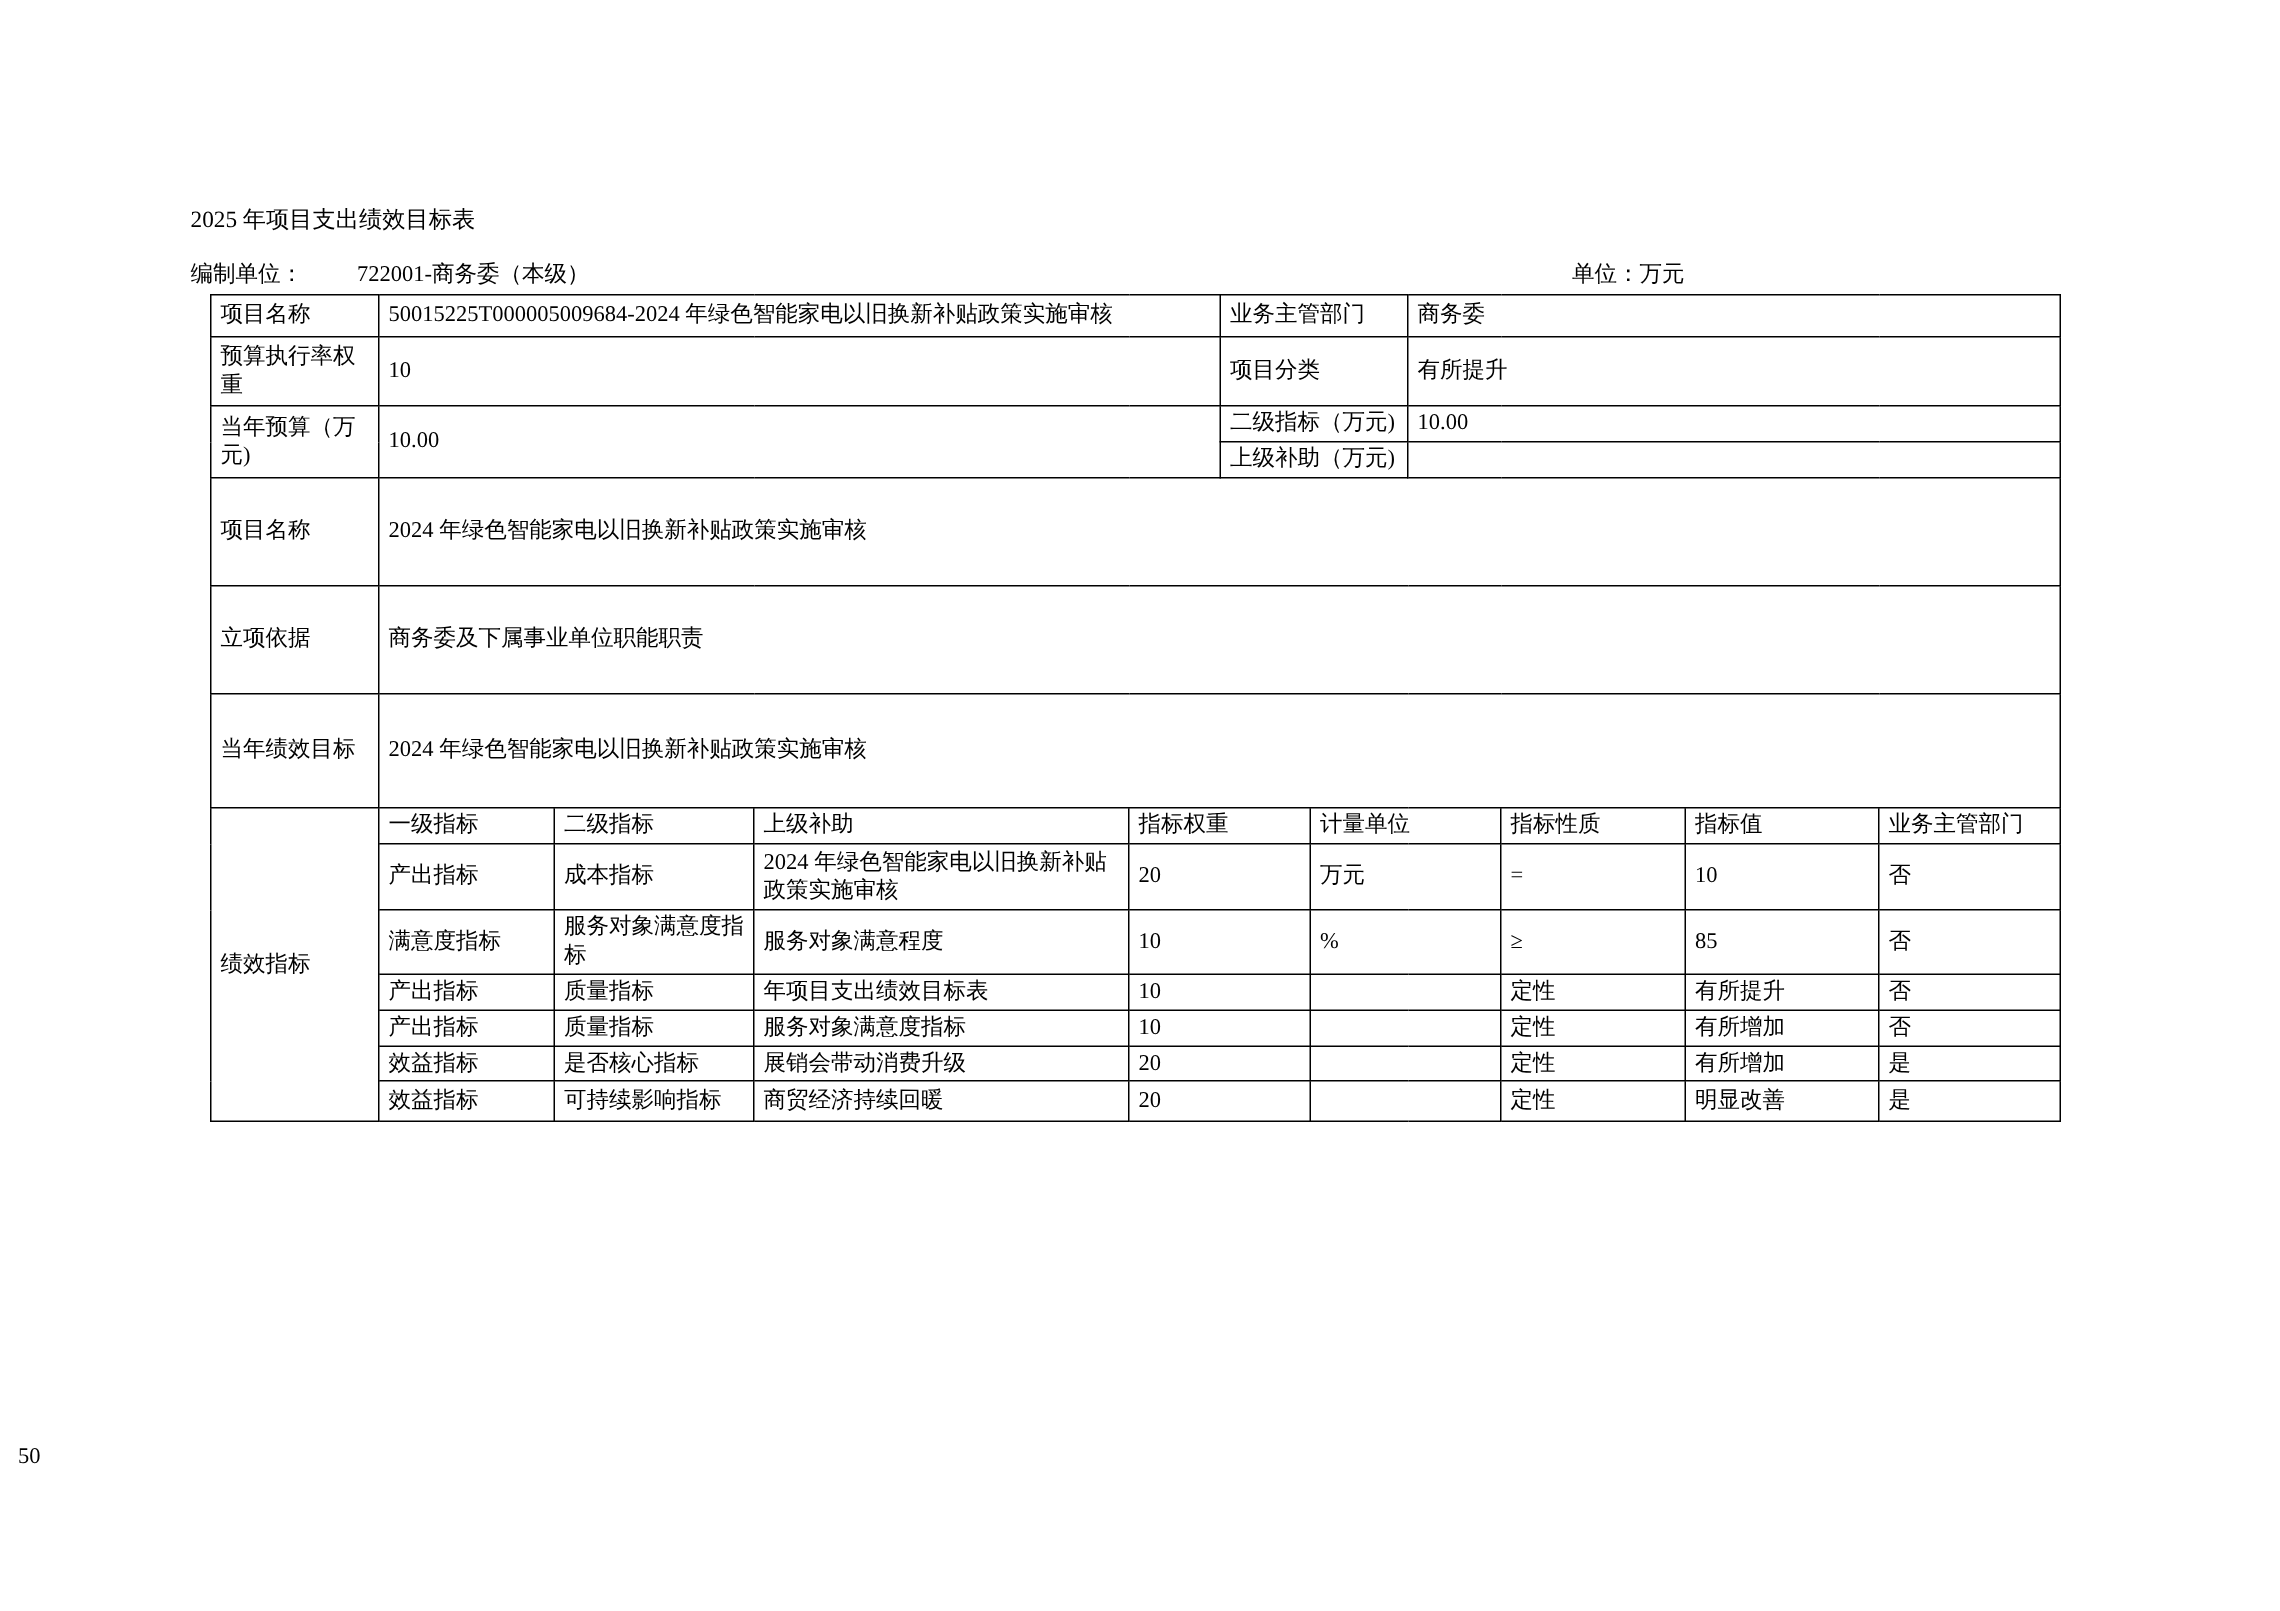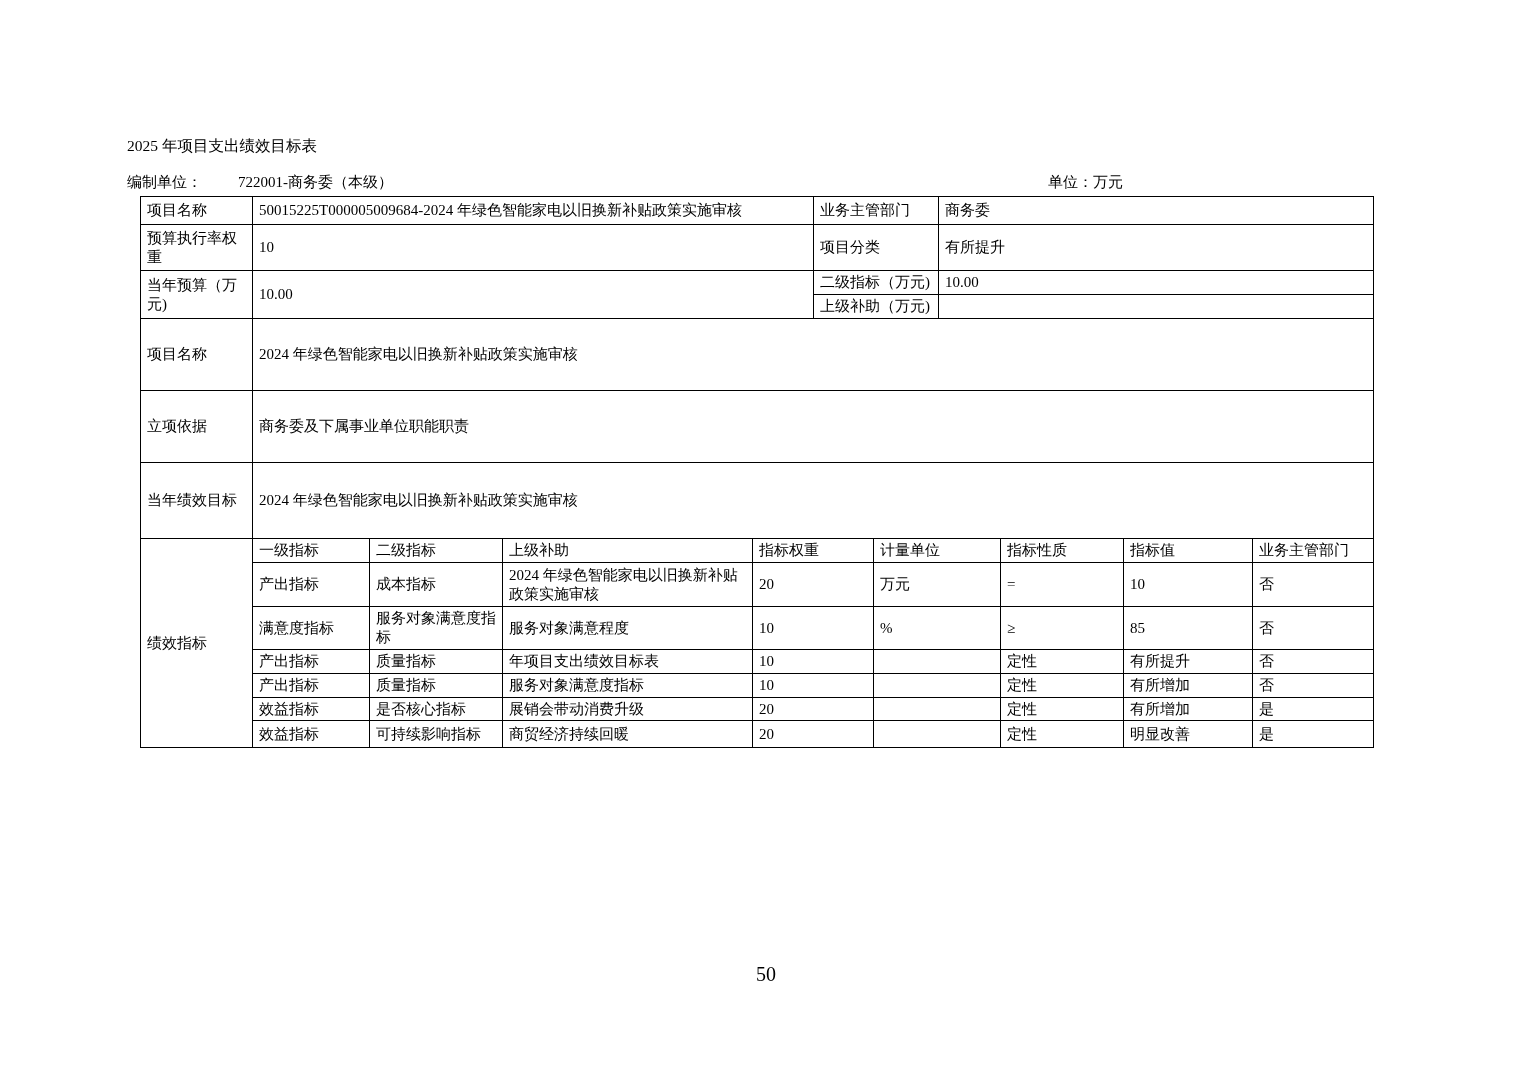--- a/index.html
+++ b/index.html
@@ -43,22 +43,21 @@
     font-size: 15px;
     line-height: 1.26;
     overflow: hidden;
     word-break: break-word;
   }
   .page-number {
     position: absolute;
     left: 12px;
     right: 0;
     top: 963px;
-    text-align: center;
-    font-size: 20px;
+    font-size: 15px;
   }
 </style>
 </head>
 <body>
 
 <div class="page">
 
   <div class="doc-title">2025 年项目支出绩效目标表</div>
 
   <div class="meta-label">编制单位：</div>

